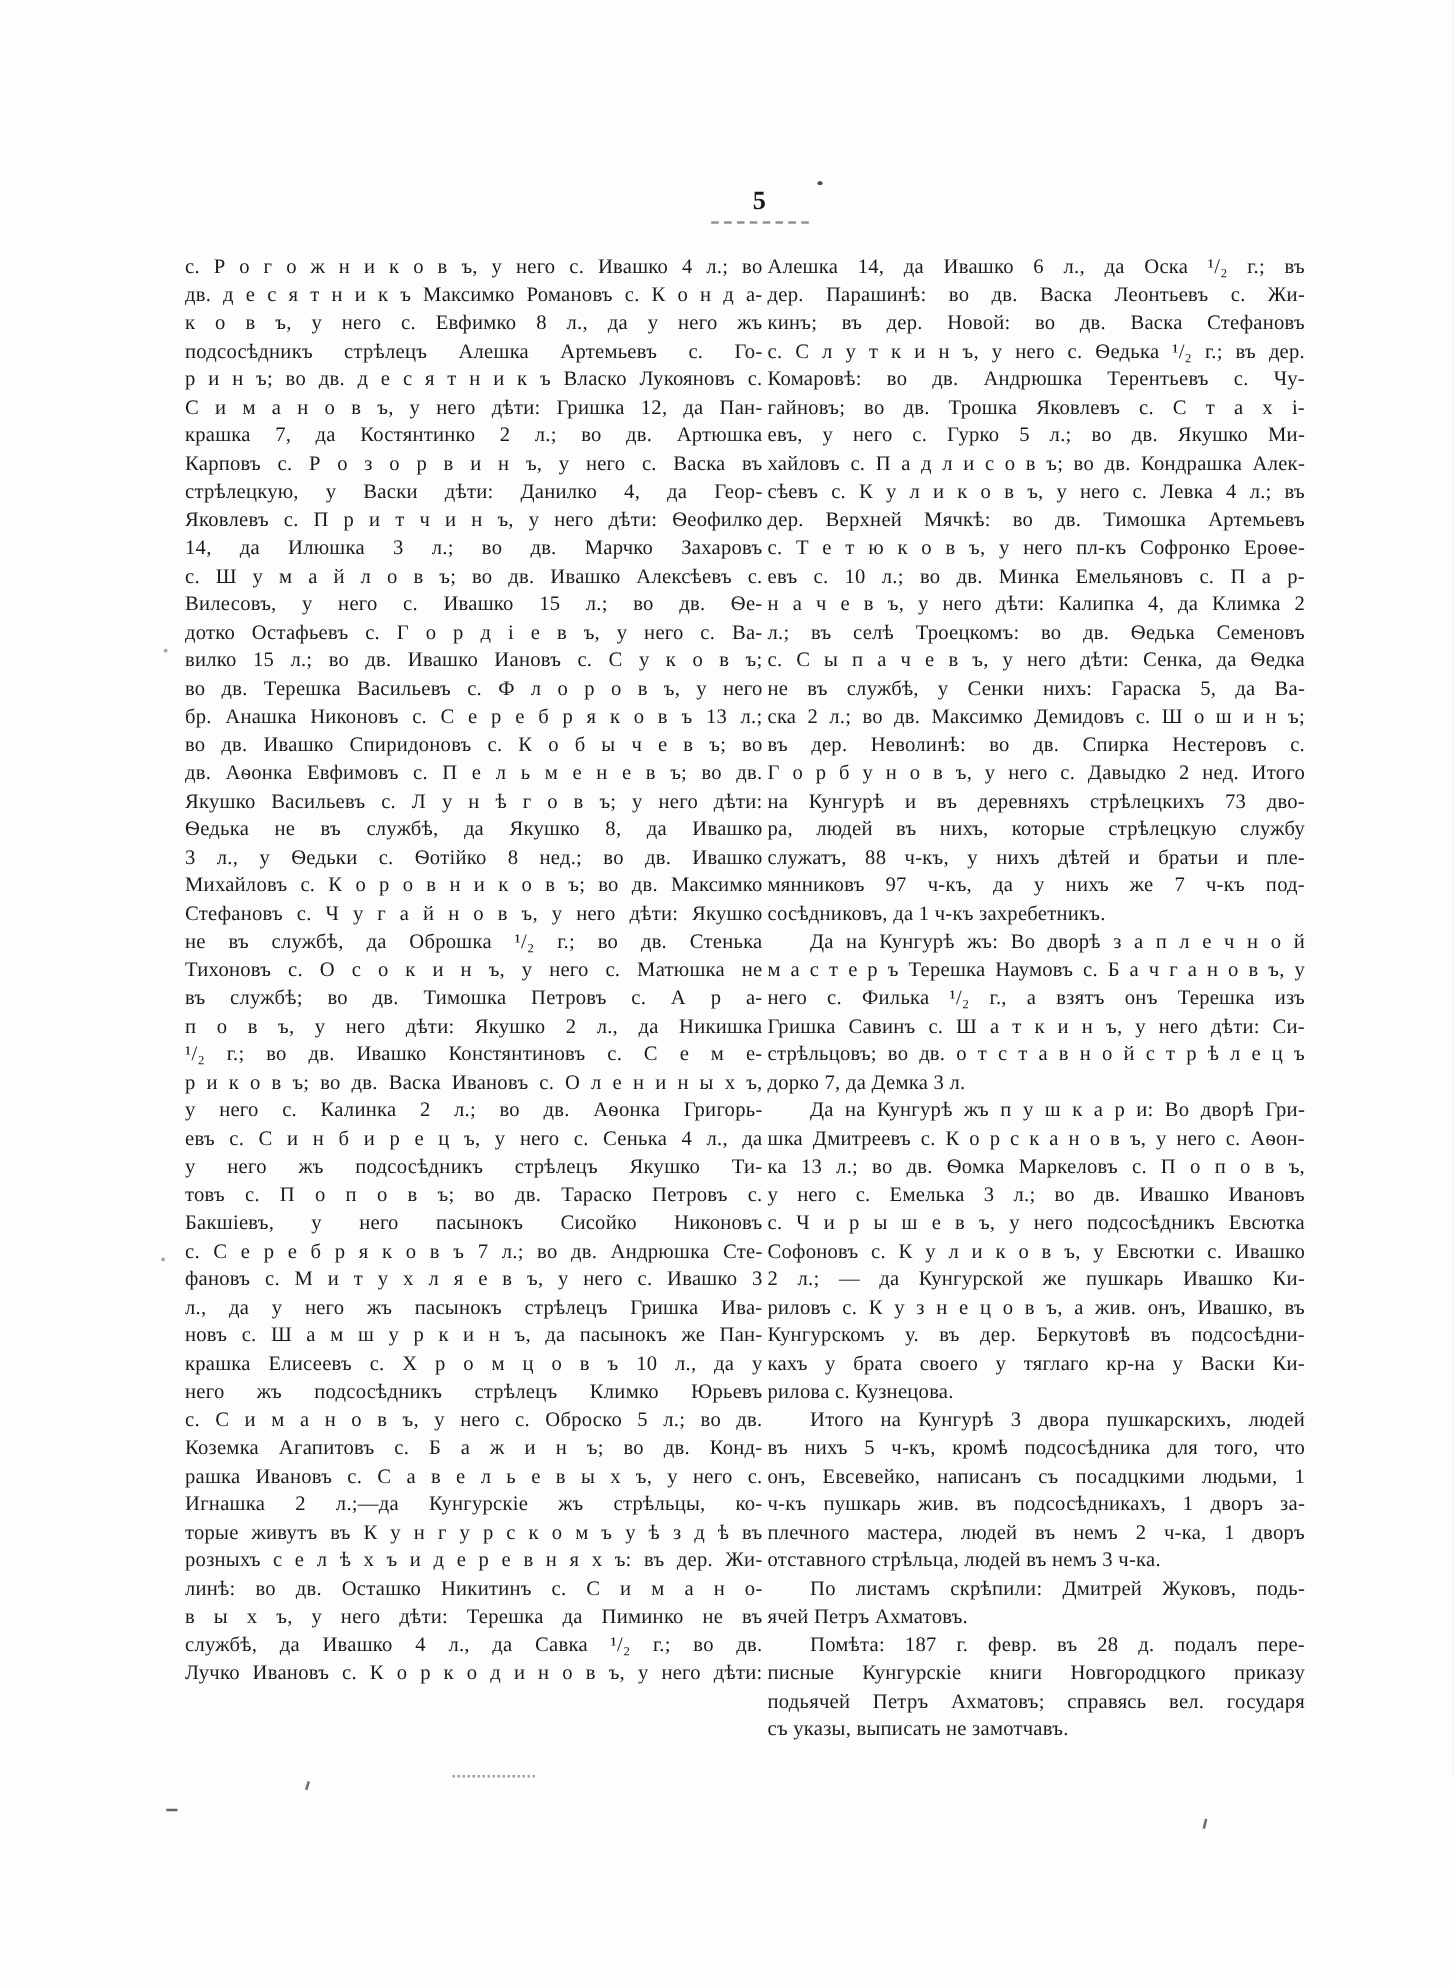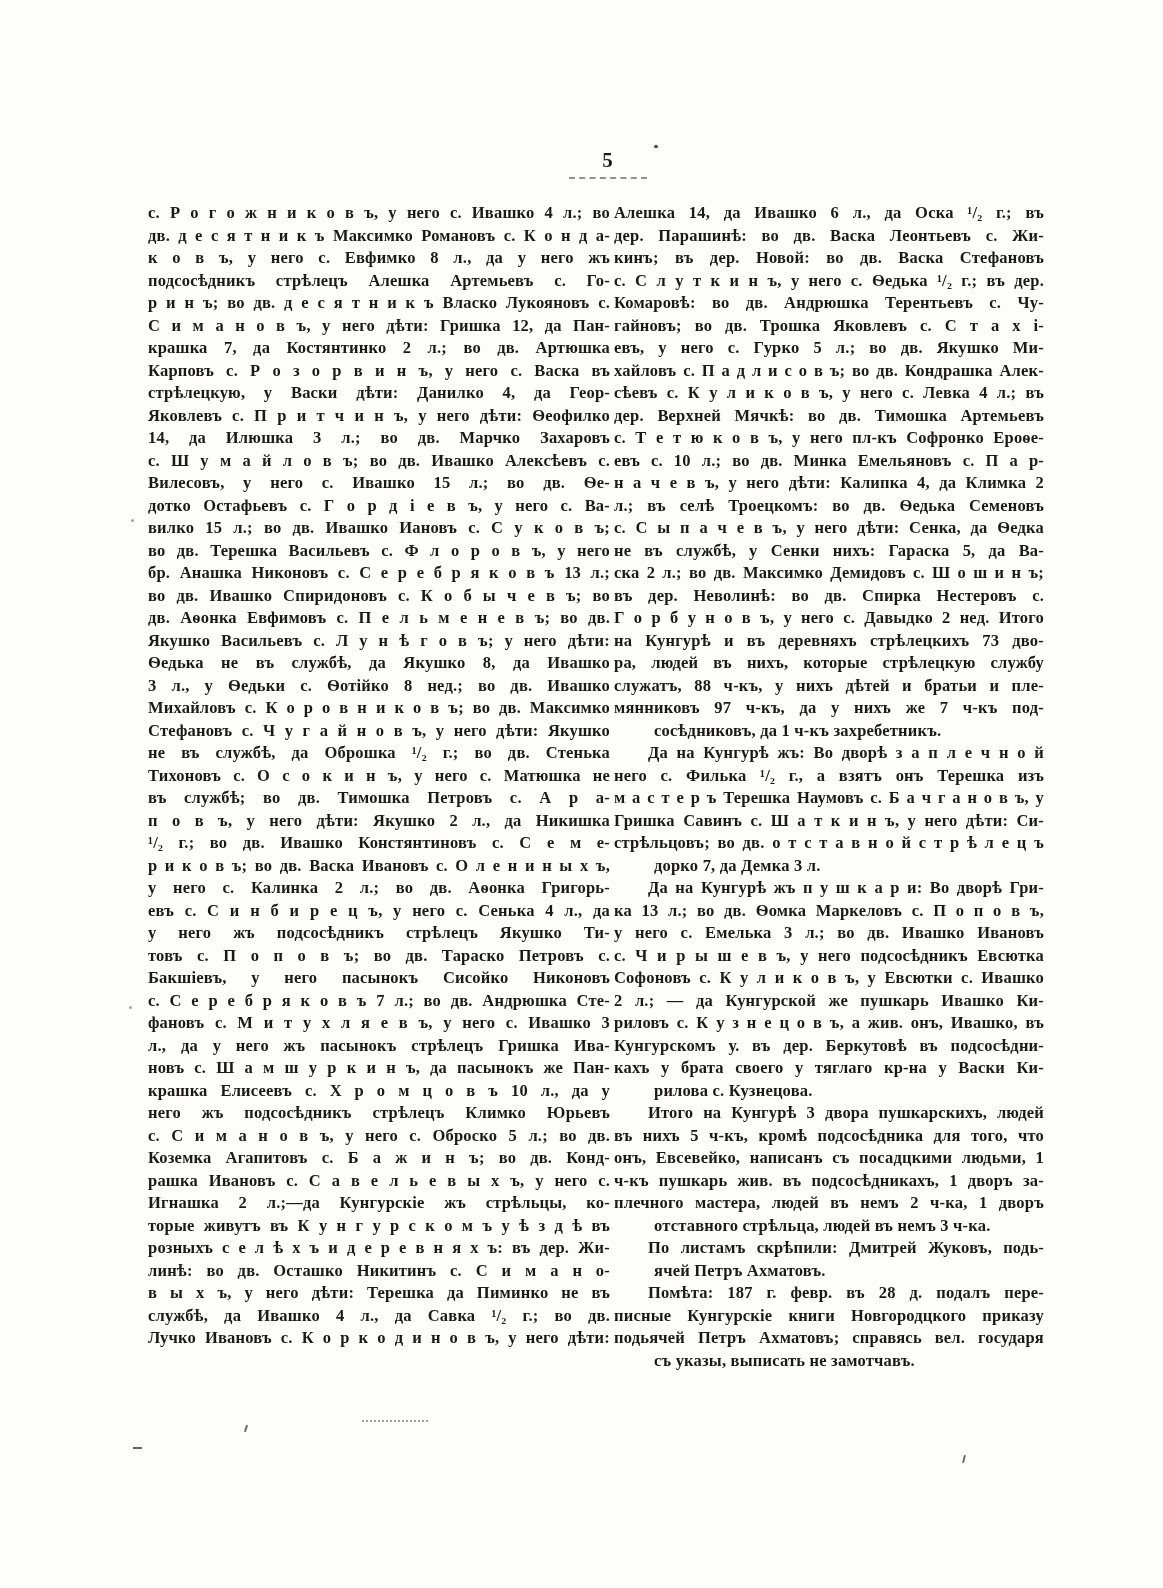--- a/index.html
+++ b/index.html
@@ -12,33 +12,33 @@
     font-family:"Liberation Serif","DejaVu Serif",serif;
     overflow:hidden;
   }
   .pageno-wrap { position:absolute; top:148px; left:553px; width:110px; text-align:center; }
   .pageno { font-size:21px; font-weight:bold; letter-spacing:1px; }
   .pageno-rule {
     margin:4px auto 0 auto; width:78px; height:0;
     border-bottom:2px dashed #6f6e6a; opacity:.75;
   }
   .columns { position:absolute; top:202px; left:0; width:100%; }
-  .col { position:absolute; top:0;font-weight:bold; }
+  .col { position:absolute; top:0; }
   .col-left  { left:148px; width:462px; }
   .col-right { left:614px; width:430px; }
   .line {
     font-size:16.5px;
     line-height:22.5px;
     white-space:normal;
     text-align:justify;
     text-align-last:justify;
     -moz-text-align-last:justify;
     letter-spacing:0.2px;
   }
-  .line.e { text-align-last:left;margin-left:40px; -moz-text-align-last:left; }
+  .line.e { text-align-last:left; -moz-text-align-last:left; }
   .line.i { text-indent:34px; }
   
   .art { position:absolute; background:#4a4947; }
   .art-dot    { left:654px; top:145px; width:4px;  height:3px; border-radius:2px; }
   .art-dots1  { left:362px; top:1420px; width:66px; height:0; border-bottom:2px dotted #8b8a86; background:none; opacity:.8; }
   .art-tick1  { left:245px; top:1425px; width:2px;  height:7px; transform:rotate(18deg); opacity:.8; }
   .art-dash1  { left:133px; top:1447px; width:9px;  height:2px; opacity:.85; }
   .art-tick2  { left:963px; top:1455px; width:2px;  height:8px; transform:rotate(14deg); opacity:.8; }
   .art-speck1 { left:131px; top:519px;  width:3px;  height:3px; opacity:.5; border-radius:50%; }
   .art-speck2 { left:129px; top:1006px; width:3px;  height:3px; opacity:.5; border-radius:50%; }
@@ -126,26 +126,27 @@
         <div class="line">не въ службѣ, у Сенки нихъ: Гараска 5, да Ва-</div>
         <div class="line">ска 2 л.; во дв. Максимко Демидовъ с. Ш о ш и н ъ;</div>
         <div class="line">въ дер. Неволинѣ: во дв. Спирка Нестеровъ с.</div>
         <div class="line">Г о р б у н о в ъ, у него с. Давыдко 2 нед. Итого</div>
         <div class="line">на Кунгурѣ и въ деревняхъ стрѣлецкихъ 73 дво-</div>
         <div class="line">ра, людей въ нихъ, которые стрѣлецкую службу</div>
         <div class="line">служатъ, 88 ч-къ, у нихъ дѣтей и братьи и пле-</div>
         <div class="line">мянниковъ 97 ч-къ, да у нихъ же 7 ч-къ под-</div>
         <div class="line e">сосѣдниковъ, да 1 ч-къ захребетникъ.</div>
         <div class="line i">Да на Кунгурѣ жъ: Во дворѣ з а п л е ч н о й</div>
+        <div class="line">м а с т е р ъ Терешка Наумовъ с. Б а ч г а н о в ъ, у</div>
         <div class="line">него с. Филька ¹/₂ г., а взятъ онъ Терешка изъ</div>
-        <div class="line">м а с т е р ъ Терешка Наумовъ с. Б а ч г а н о в ъ, у</div>
         <div class="line">Гришка Савинъ с. Ш а т к и н ъ, у него дѣти: Си-</div>
         <div class="line">стрѣльцовъ; во дв. о т с т а в н о й  с т р ѣ л е ц ъ</div>
         <div class="line e">дорко 7, да Демка 3 л.</div>
         <div class="line i">Да на Кунгурѣ жъ п у ш к а р и: Во дворѣ Гри-</div>
+        <div class="line">шка Дмитреевъ с. К о р с к а н о в ъ, у него с. Аѳон-</div>
         <div class="line">ка 13 л.; во дв. Ѳомка Маркеловъ с. П о п о в ъ,</div>
         <div class="line">у него с. Емелька 3 л.; во дв. Ивашко Ивановъ</div>
         <div class="line">с. Ч и р ы ш е в ъ, у него подсосѣдникъ Евсютка</div>
         <div class="line">Софоновъ с. К у л и к о в ъ, у Евсютки с. Ивашко</div>
         <div class="line">2 л.; — да Кунгурской же пушкарь Ивашко Ки-</div>
         <div class="line">риловъ с. К у з н е ц о в ъ, а жив. онъ, Ивашко, въ</div>
         <div class="line">Кунгурскомъ у. въ дер. Беркутовѣ въ подсосѣдни-</div>
         <div class="line">кахъ у брата своего у тяглаго кр-на у Васки Ки-</div>
         <div class="line e">рилова с. Кузнецова.</div>
         <div class="line i">Итого на Кунгурѣ 3 двора пушкарскихъ, людей</div>

